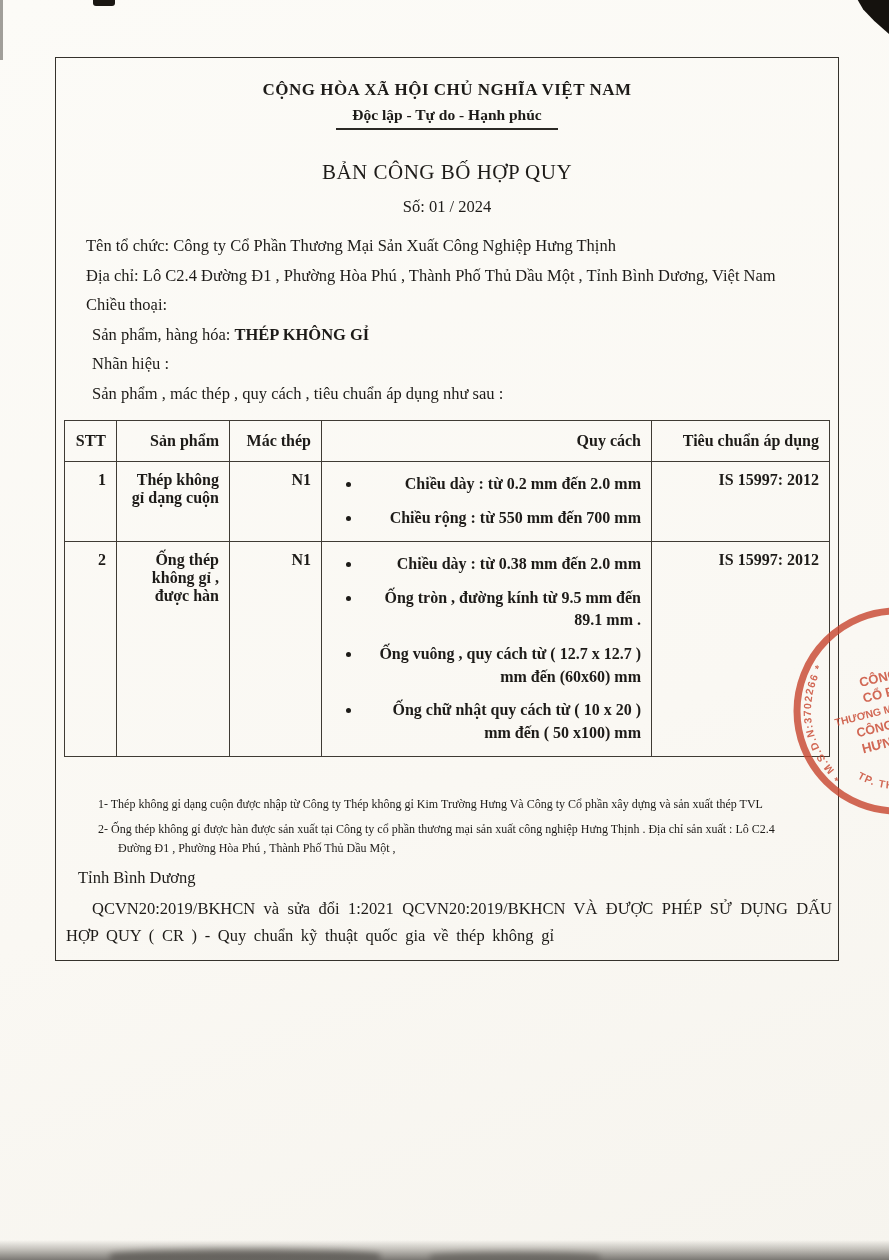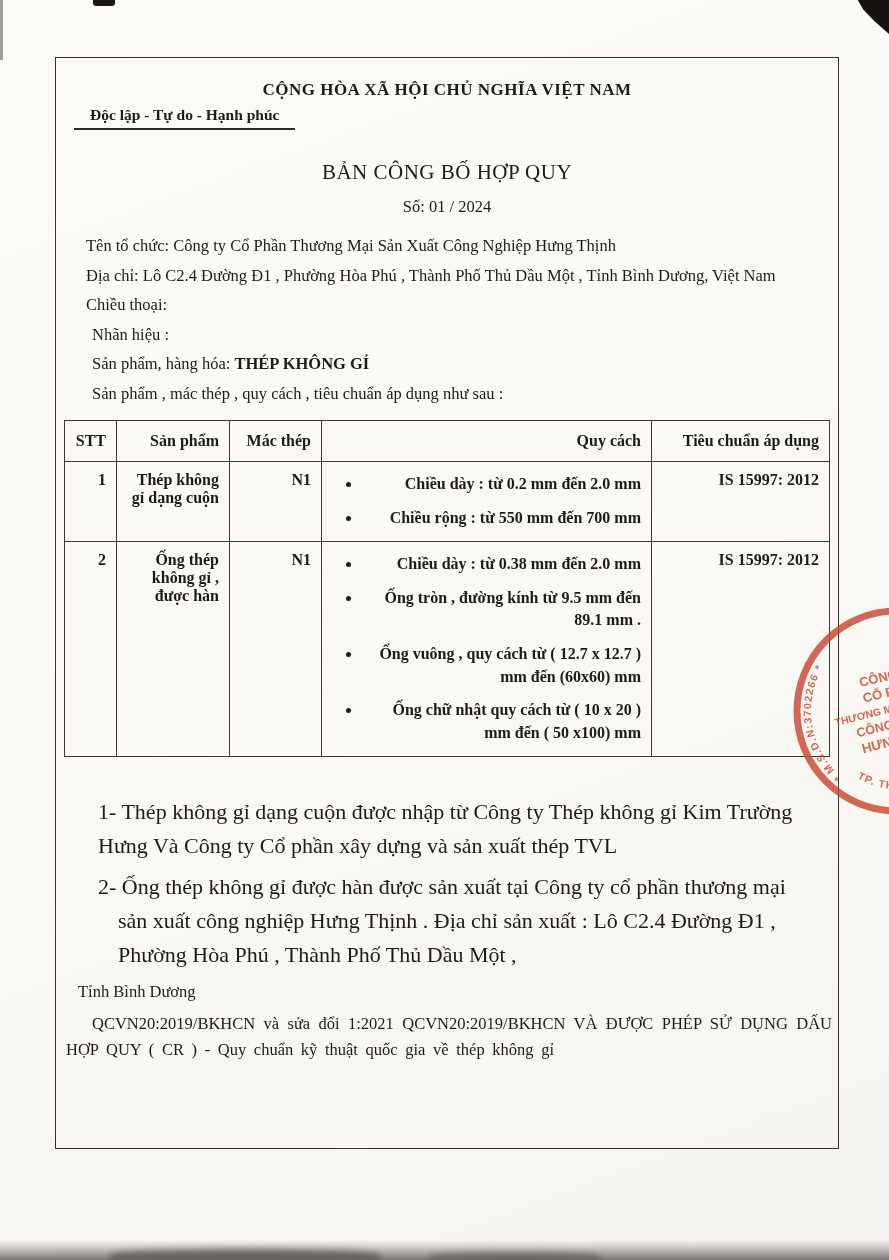--- a/index.html
+++ b/index.html
@@ -10,27 +10,27 @@
     font-family:"Liberation Serif","DejaVu Serif",serif;
     color:#1d1b18;
     overflow:hidden;
   }
   .page {
     position:absolute; inset:0;
     background:linear-gradient(160deg,#fcfbf7 0%,#faf8f3 60%,#f6f4ee 100%);
     overflow:hidden;
   }
   .frame {
-    position:absolute; left:55px; top:57px; width:784px; height:1092px;
+    position:absolute; left:55px; top:57px; width:784px; height:904px;
     border:1.5px solid #35322c;
     padding:14px 18px 0 18px;
   }
   .center { text-align:center; }
   .nat-line1 { font-size:17px; font-weight:bold; letter-spacing:.5px; margin-top:8px; }
-  .nat-line2-wrap { text-align:left; margin-top:6px; }
+  .nat-line2-wrap { text-align:center; margin-top:6px; }
   .nat-line2 {
     display:inline-block; font-size:15.5px; font-weight:bold;
     border-bottom:2px solid #2b2925; padding:0 16px 4px 16px;
   }
   .doc-title { font-size:21px; font-weight:normal; letter-spacing:.5px; margin-top:30px; }
   .doc-number { font-size:16.5px; margin-top:12px; }
   .body-text { font-size:16.5px; line-height:1.55;margin-left:12px; }
   .para { margin-top:4px; }
   .para-first { margin-top:16px; }
   .indent-sm { padding-left:6px; }
@@ -51,21 +51,21 @@
     padding:9px 10px; text-align:right; font-weight:bold;
   }
   table.products th { padding:11px 10px; }
   th.stt-h, td.stt-c { text-align:center; }
   td.mt-c { padding-left:26px; }
   td.sp-c { text-align:justify; }
   ul.spec-list { list-style:disc; padding-left:30px; margin:2px 0; }
   ul.spec-list li { padding-left:4px; margin-bottom:11px; line-height:1.42; }
   ul.spec-list li:last-child { margin-bottom:2px; }
 
-  .notes { margin-top:38px; padding:0 10px 0 24px; font-size:22px; line-height:1.55; }
+  .notes { margin-top:38px; padding:0 10px 0 24px; font-size:12px; line-height:1.55; }
   .notes p { margin-bottom:7px; }
   .note-hanging { padding-left:20px; text-indent:-20px; }
   .plain-para { font-size:16.5px; line-height:1.55; margin-top:2px; padding-left:4px; }
   .conform-para {
     font-size:16.5px; line-height:1.6; margin:6px -12px 0 -8px;
     text-align:justify; text-indent:26px; word-spacing:3.5px;
   }
 
   
   .stamp { position:absolute; left:786px; top:600px; width:222px; height:222px; opacity:.8; }
@@ -110,22 +110,22 @@
       <span class="nat-line2">Độc lập - Tự do - Hạnh phúc</span>
     </div>
 
     <div class="center doc-title">BẢN CÔNG BỐ HỢP QUY</div>
     <div class="center doc-number">Số: 01 / 2024</div>
 
     <div class="body-text">
       <p class="para para-first">Tên tổ chức: Công ty Cổ Phần Thương Mại Sản Xuất Công Nghiệp Hưng Thịnh</p>
       <p class="para">Địa chỉ: Lô C2.4 Đường Đ1 , Phường Hòa Phú , Thành Phố Thủ Dầu Một , Tỉnh Bình Dương, Việt Nam</p>
       <p class="para">Chiều thoại:</p>
+      <p class="para indent-sm"><span>Sản phẩm, hàng hóa: </span><span class="bold">THÉP KHÔNG GỈ</span></p>
       <p class="para indent-sm">Nhãn hiệu :</p>
-      <p class="para indent-sm"><span>Sản phẩm, hàng hóa: </span><span class="bold">THÉP KHÔNG GỈ</span></p>
       <p class="para indent-sm">Sản phẩm , mác thép , quy cách , tiêu chuẩn áp dụng như sau :</p>
     </div>
 
     <div class="table-wrap">
       <table class="products">
         <colgroup>
           <col class="c-stt">
             <col class="c-sp">
             <col class="c-mt">
             <col class="c-qc">

